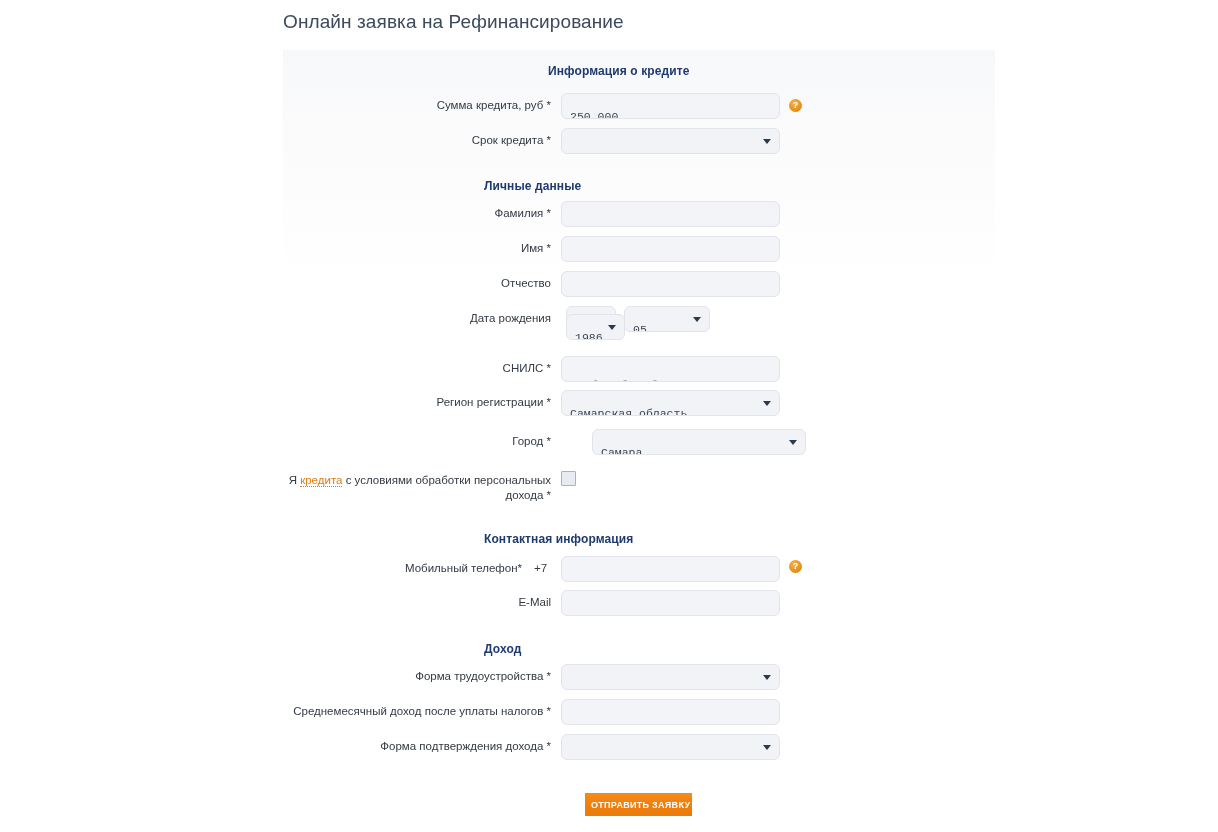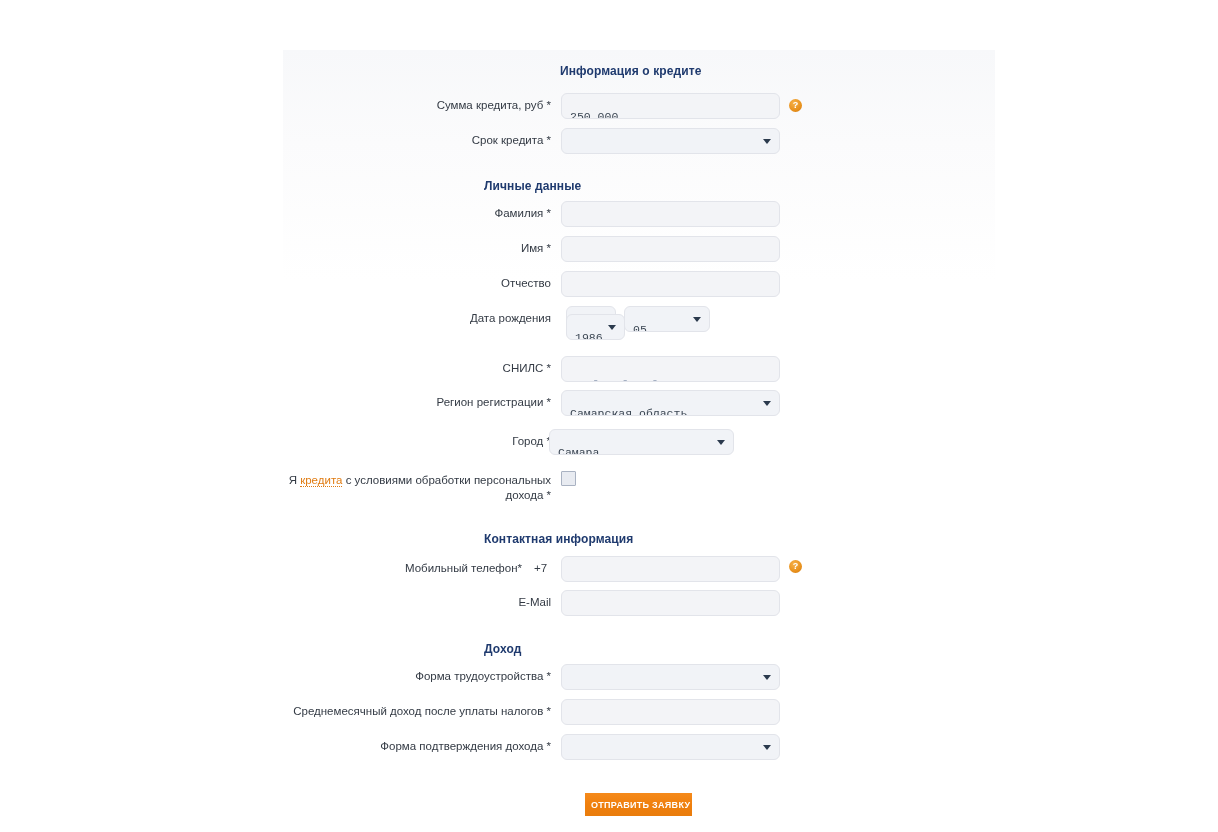--- a/index.html
+++ b/index.html
@@ -157,26 +157,27 @@
     letter-spacing: 0.3px;
     cursor: pointer;
     white-space: nowrap;
   }
 </style>
 </head>
 <body>
 
 <div class="page">
 
+  <div class="page-title">Онлайн заявка на Рефинансирование</div>
 
   <div class="form-panel"></div>
 
   <form class="form-body">
 
-    <div class="section-head" style="left:512px; top:64px;padding-left:48px;">Информация о кредите</div>
+    <div class="section-head" style="left:500px; top:64px;padding-left:48px;">Информация о кредите</div>
 
     <div class="row" style="left:310px; top:93px; width:241px;">
       <div class="lbl">Сумма кредита, руб *</div>
     </div>
     <div class="ctl input" style="left:561px; top:93px; width:219px;">250 000</div>
     <div class="help-icon" style="left:789px; top:99px;">?</div>
 
     <div class="row" style="left:310px; top:128px; width:241px;">
       <div class="lbl">Срок кредита *</div>
     </div>
@@ -229,21 +230,21 @@
       <div class="lbl">Регион регистрации *</div>
     </div>
     <div class="ctl select" style="left:561px; top:390px; width:219px;">
       <span>Самарская область</span>
       <span class="caret"></span>
     </div>
 
     <div class="row" style="left:310px; top:429px; width:241px;">
       <div class="lbl">Город *</div>
     </div>
-    <div class="ctl select" style="left:549px; top:429px; width:185px;">
+    <div class="ctl select" style="left:592px; top:429px; width:214px;">
       <span>Самара</span>
       <span class="caret"></span>
     </div>
 
     <div class="consent-text" style="left:260px; top:473px; width:291px;">
       <span>Я </span><span class="consent-link">кредита</span><span> с условиями обработки персональных</span><br>
       <span>дохода *</span>
     </div>
     <div class="checkbox" style="left:561px; top:471px;"></div>
 

